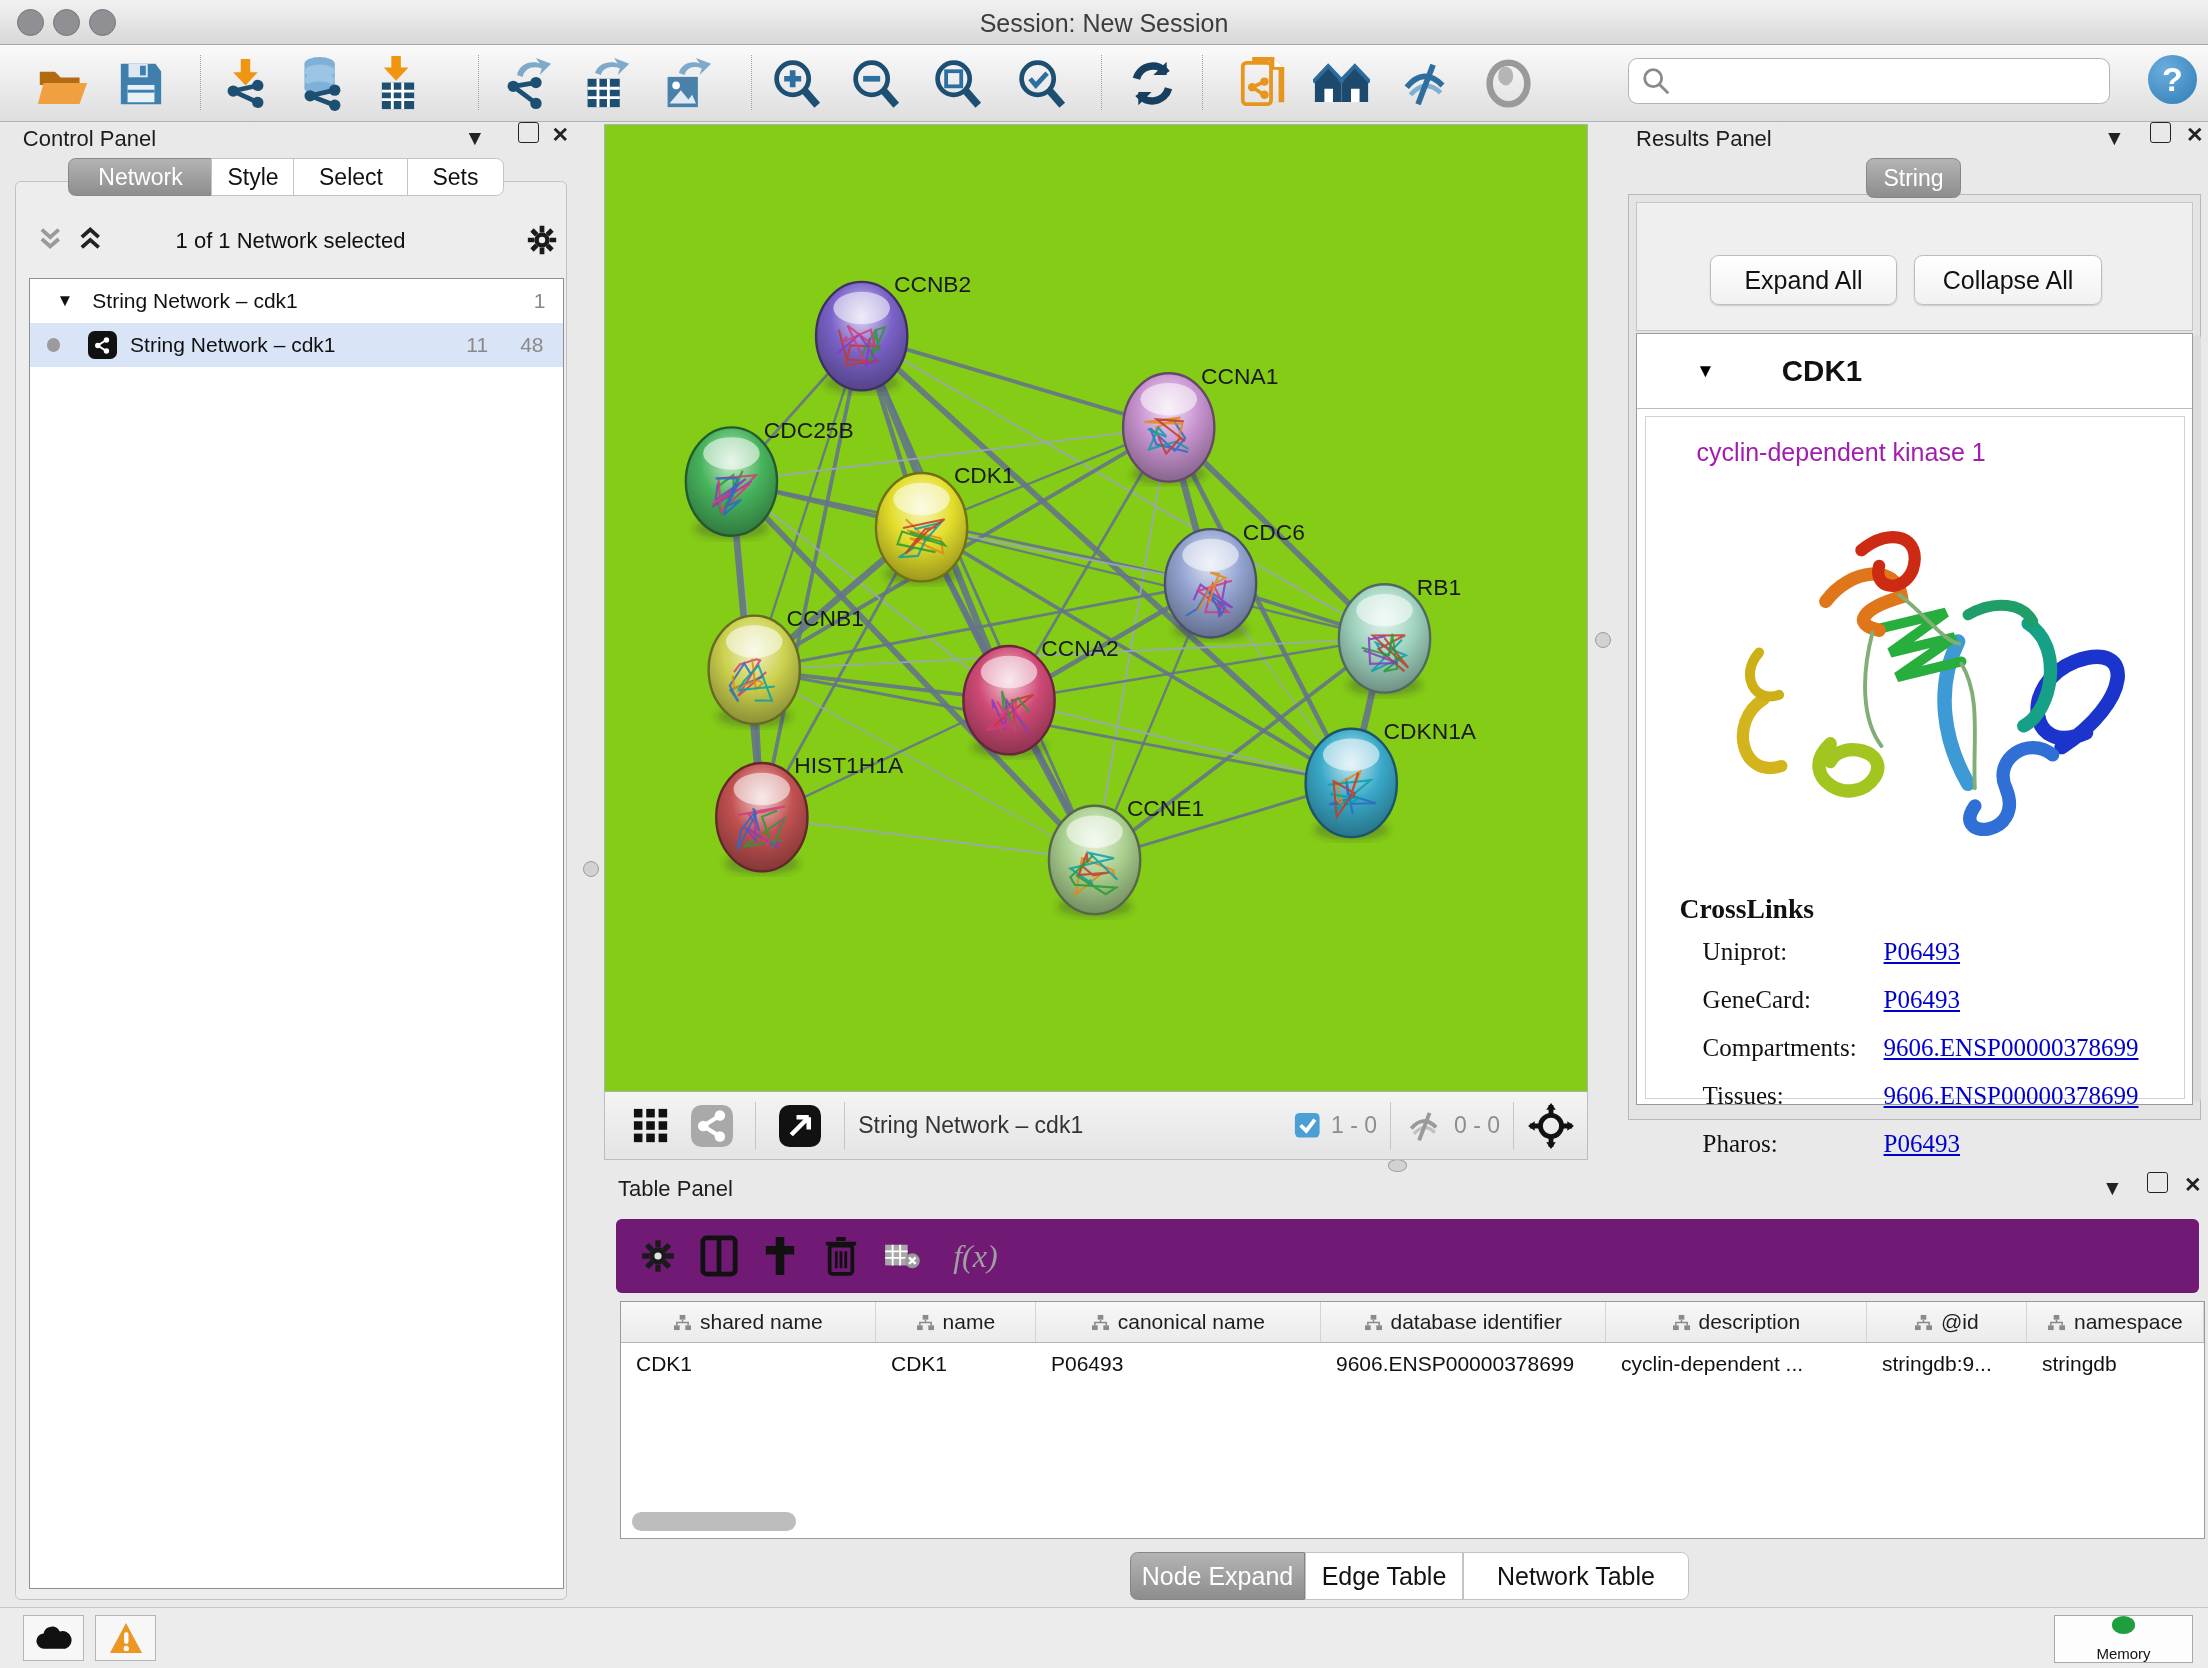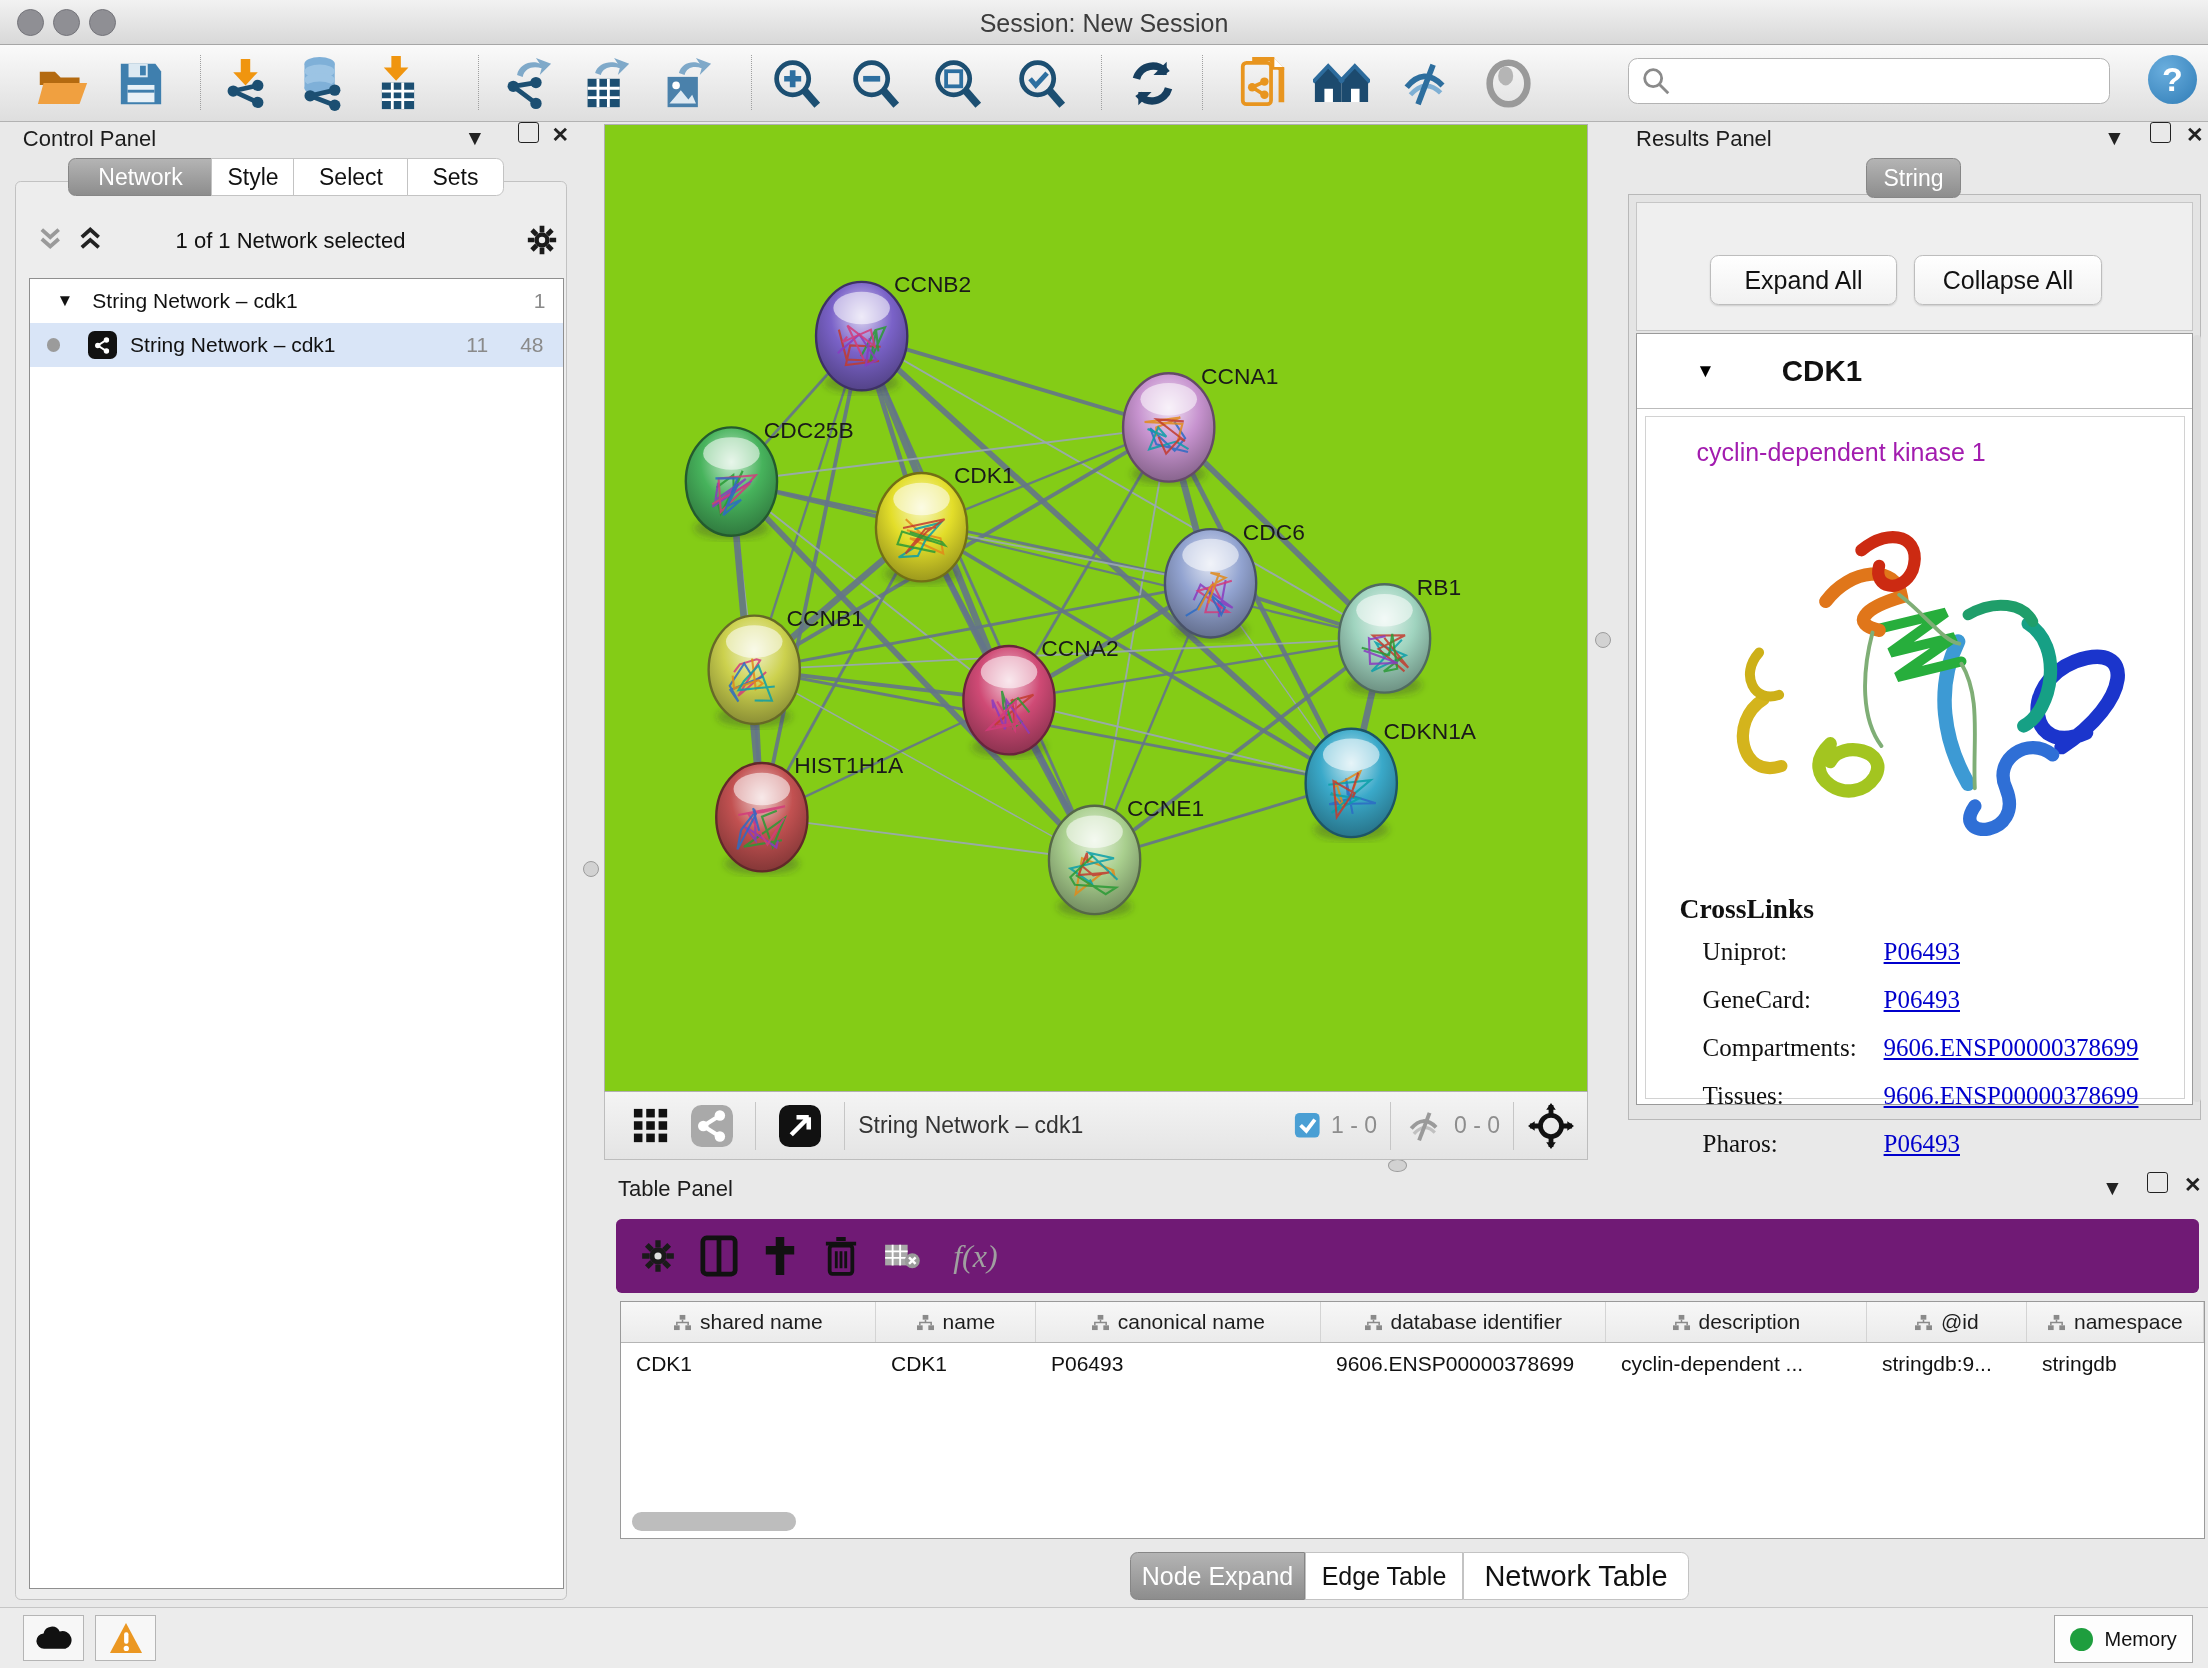--- a/index.html
+++ b/index.html
@@ -75,21 +75,21 @@
   #tp-head{display:flex;height:40px;background:linear-gradient(#f7f7f7,#ebebeb);border-bottom:1px solid #b5b5b5;}
   .th{display:flex;align-items:center;justify-content:center;gap:7.6px;font-size:21px;color:#1d1d1d;
     border-right:1px solid #d4d4d4;box-sizing:border-box;overflow:hidden;white-space:nowrap;cursor:pointer;}
   #tp-row{display:flex;height:42px;align-items:center;}
   .td{font-size:21px;color:#111;padding-left:15px;box-sizing:border-box;overflow:hidden;white-space:nowrap;}
   #hscroll{left:632px;top:1512px;width:164px;height:19px;background:#bdbdbd;border-radius:9.5px;}
   .bottom-tab{height:46px;}
   #status-bar{left:0;top:1607px;width:2208px;height:61px;background:#ececec;border-top:1px solid #c6c6c6;}
   .sb-btn{top:1615px;width:59px;height:44px;background:#f7f7f7;border:1px solid #b5b5b5;display:flex;align-items:center;justify-content:center;cursor:pointer;}
   #memory-btn{left:2054px;top:1615px;width:137px;height:46px;background:#fdfdfd;border:1px solid #a8a8a8;
-    display:flex;align-items:center;justify-content:center;gap:11.4px;font-size:20px;color:#111;cursor:pointer;}
+    display:flex;align-items:center;justify-content:center;gap:11.4px;font-size:15px;color:#111;cursor:pointer;flex-direction:column;}
   .handle{background:#d2d2d2;border:1px solid #9c9c9c;border-radius:50%;}
 </style>
 </head>
 <body>
 
 <div id="titlebar" class="abs">
   <div class="traffic abs" style="left:17px"></div>
   <div class="traffic abs" style="left:53px"></div>
   <div class="traffic abs" style="left:89px"></div>
   <div id="win-title" class="abs">Session: New Session</div>
@@ -822,21 +822,21 @@
 </div>
 <div id="hscroll" class="abs"></div>
 
 <div id="tp-tabs" class="abs" style="left:1130px;top:1552px;display:flex">
     <div class="tab bottom-tab sel" style="width: 173px; border-radius: 7.6px 0px 0px 7.6px; font-size: 25px;">
       <span>Node Expand</span>
     </div>
     <div class="tab bottom-tab" style="width: 156px; border-radius: 0px; font-size: 25px;">
       <span>Edge Table</span>
     </div>
-    <div class="tab bottom-tab" style="width: 224px; border-radius: 0px 7.6px 7.6px 0px; font-size: 29px;">
+    <div class="tab bottom-tab" style="width: 224px; border-radius: 0px 7.6px 7.6px 0px; font-size: 25px;">
       <span>Network Table</span>
     </div>
   </div>
 
 <div id="status-bar" class="abs"></div>
 <div class="sb-btn abs" style="left:23px">
   <svg width="38" height="28.5" viewBox="0 0 40 30">
     <path d="M10 26 a8 8 0 0 1 -1 -16 a9 9 0 0 1 17 -2 a7 7 0 0 1 6 18z" fill="#111"></path>
   </svg>
 </div>

